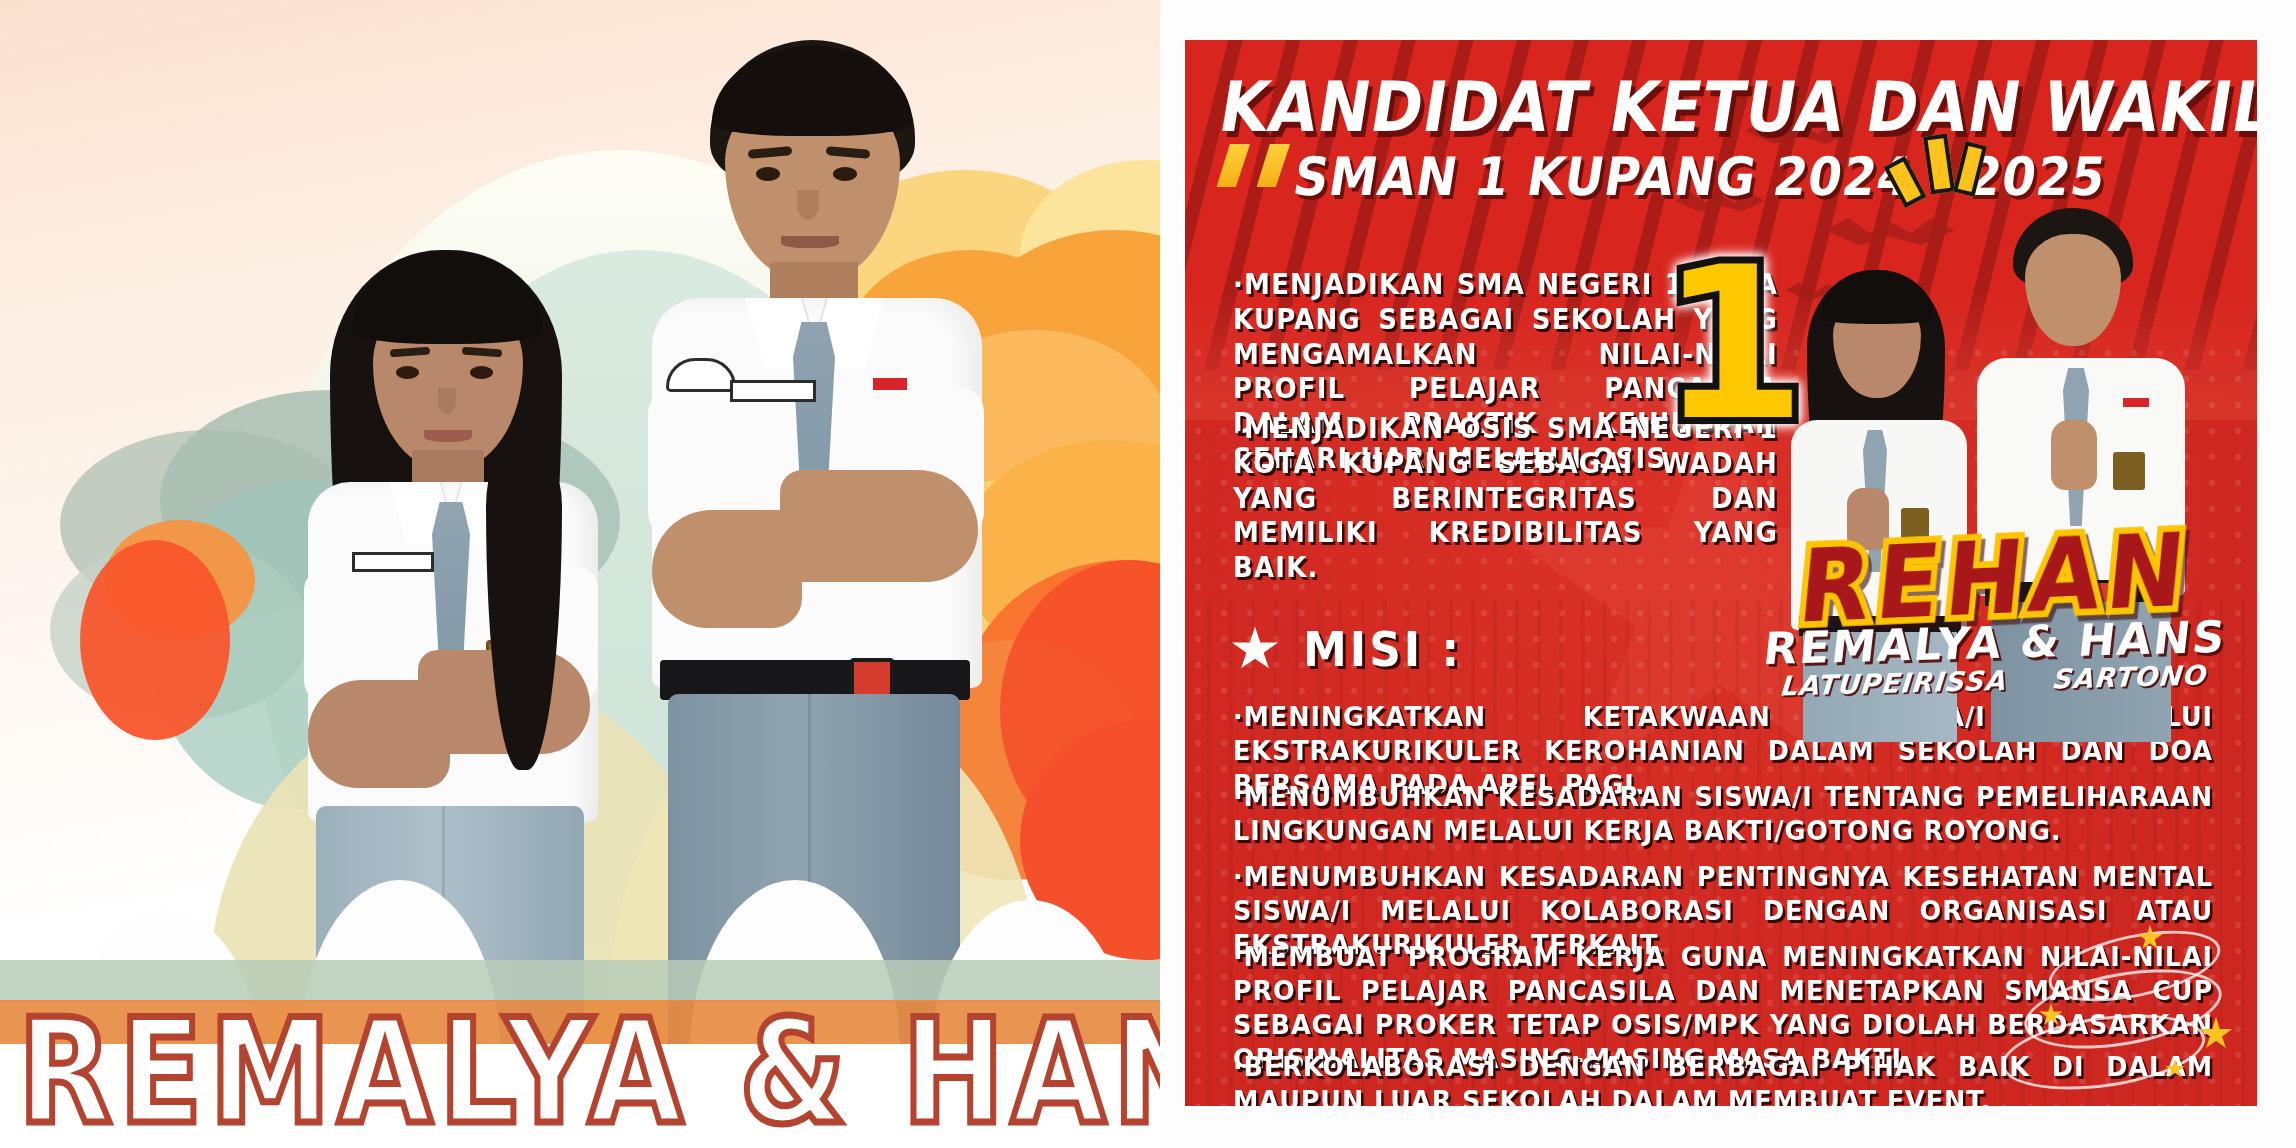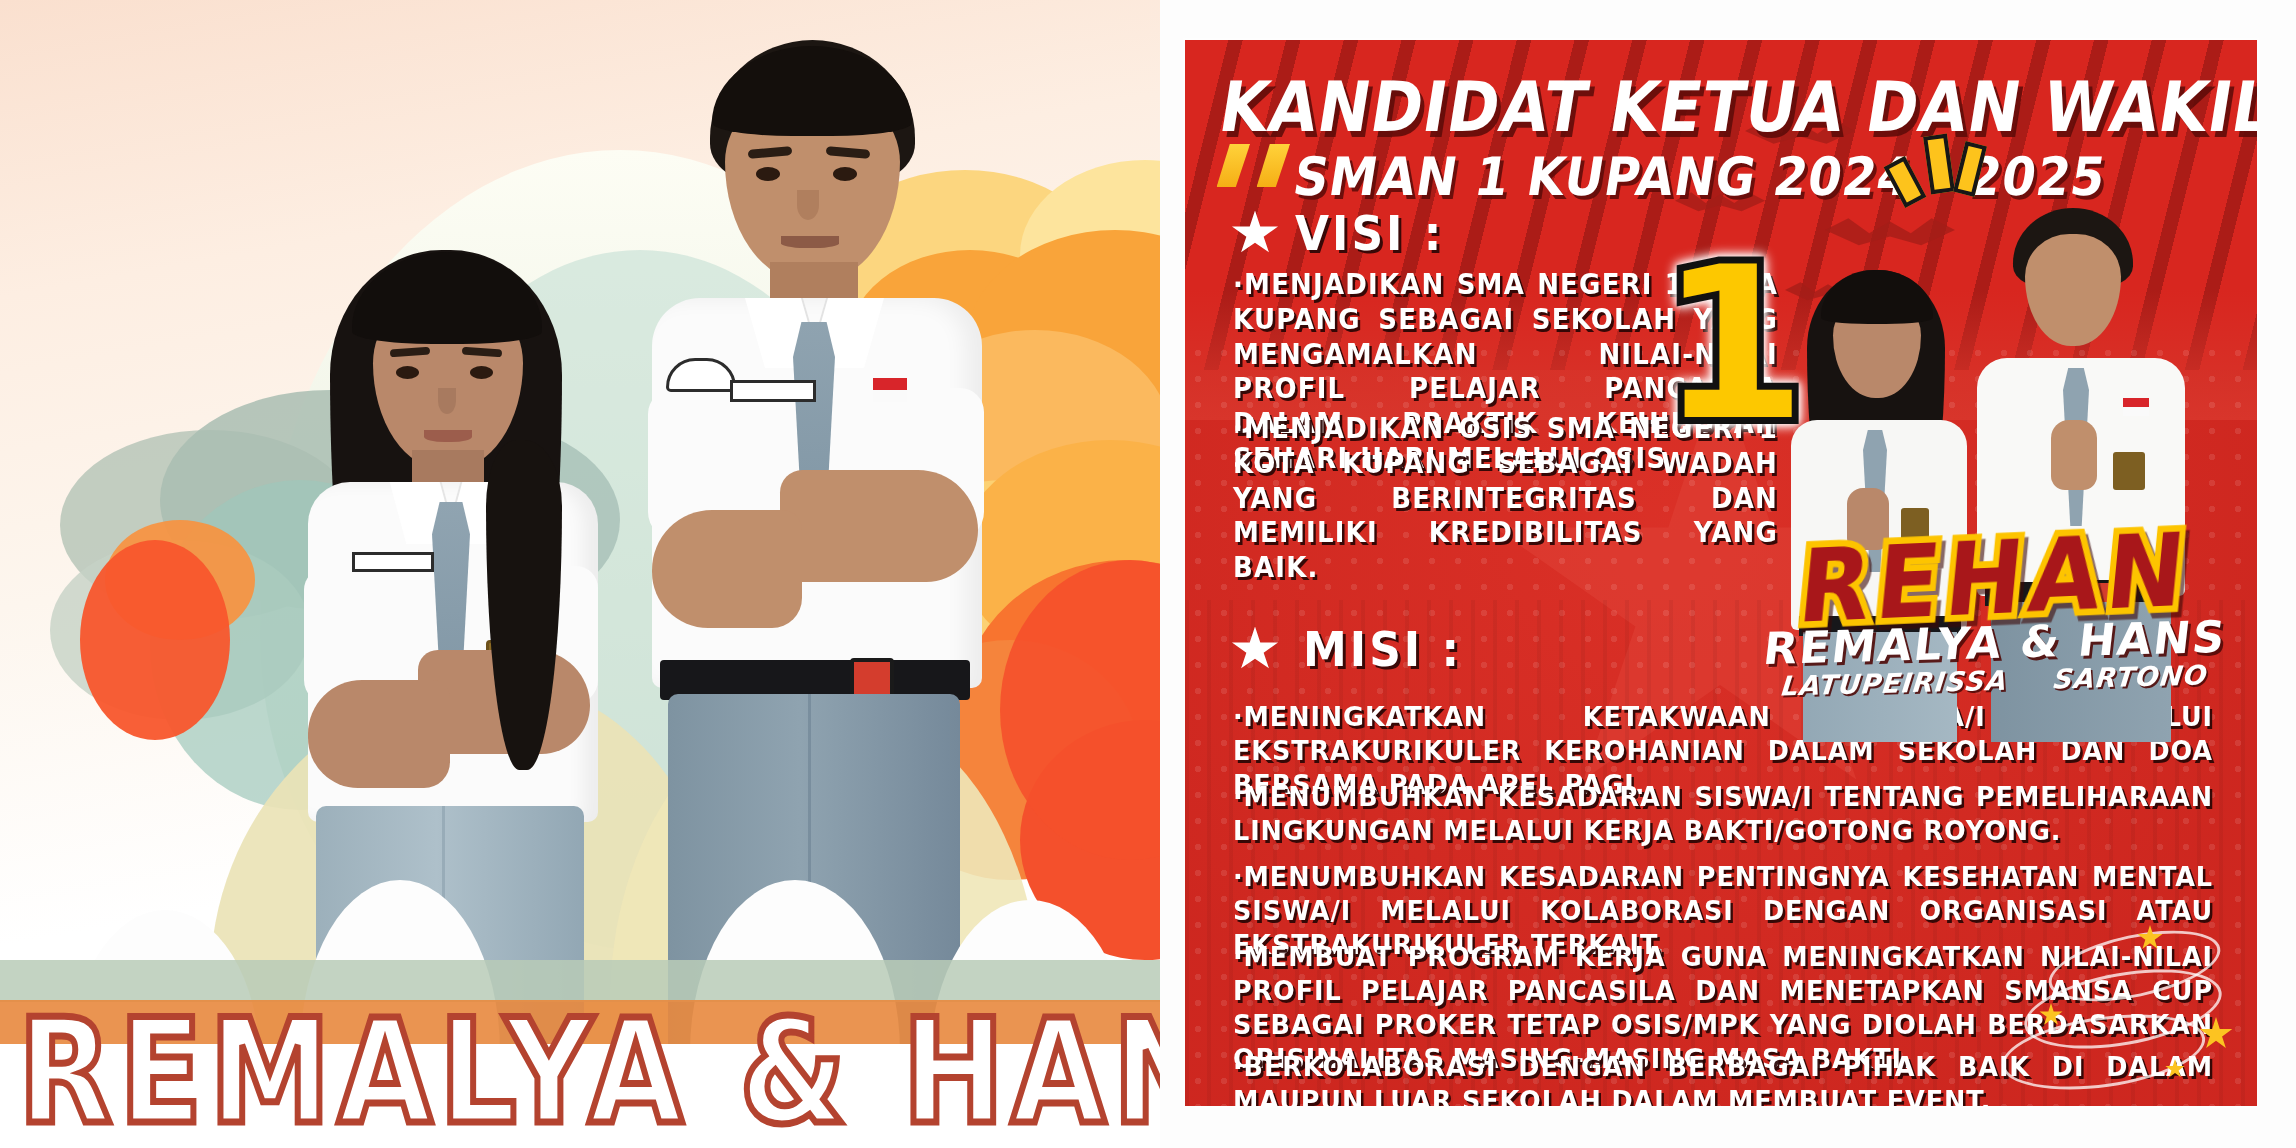--- a/index.html
+++ b/index.html
@@ -457,24 +457,20 @@
     <div class="bat" id="bat4"></div>
 
     <div id="headline">KANDIDAT KETUA DAN WAKIL KETUA OSIS</div>
 
     <div id="subline-row">
       <div class="excl"></div>
       <div class="excl"></div>
       <div id="subline">SMAN 1 KUPANG  2024 - 2025</div>
     </div>
 
-    <div class="sec-head" id="visi-head">
-      <div class="star-ico"></div>
-      <div class="sec-label">VISI :</div>
-    </div>
     <div class="para visi-p" id="visi-p1">·MENJADIKAN SMA NEGERI 1 KOTA KUPANG SEBAGAI SEKOLAH YANG MENGAMALKAN NILAI-NILAI PROFIL PELAJAR PANCASILA DALAM PRAKTIK KEHIDUPAN SEHARI-HARI MELALUI OSIS.</div>
     <div class="para visi-p" id="visi-p2">·MENJADIKAN OSIS SMA NEGERI 1 KOTA KUPANG SEBAGAI WADAH YANG BERINTEGRITAS DAN MEMILIKI KREDIBILITAS YANG BAIK.</div>
 
     <div class="sec-head" id="misi-head">
       <div class="star-ico"></div>
       <div class="sec-label">MISI :</div>
     </div>
     <div class="para misi-p" id="misi-1">·MENINGKATKAN KETAKWAAN SISWA/I MELALUI EKSTRAKURIKULER KEROHANIAN DALAM SEKOLAH DAN DOA BERSAMA PADA APEL PAGI.</div>
     <div class="para misi-p" id="misi-2">·MENUMBUHKAN KESADARAN SISWA/I TENTANG PEMELIHARAAN LINGKUNGAN MELALUI KERJA BAKTI/GOTONG ROYONG.</div>
     <div class="para misi-p" id="misi-3">·MENUMBUHKAN KESADARAN PENTINGNYA KESEHATAN MENTAL SISWA/I MELALUI KOLABORASI DENGAN ORGANISASI ATAU EKSTRAKURIKULER TERKAIT.</div>

